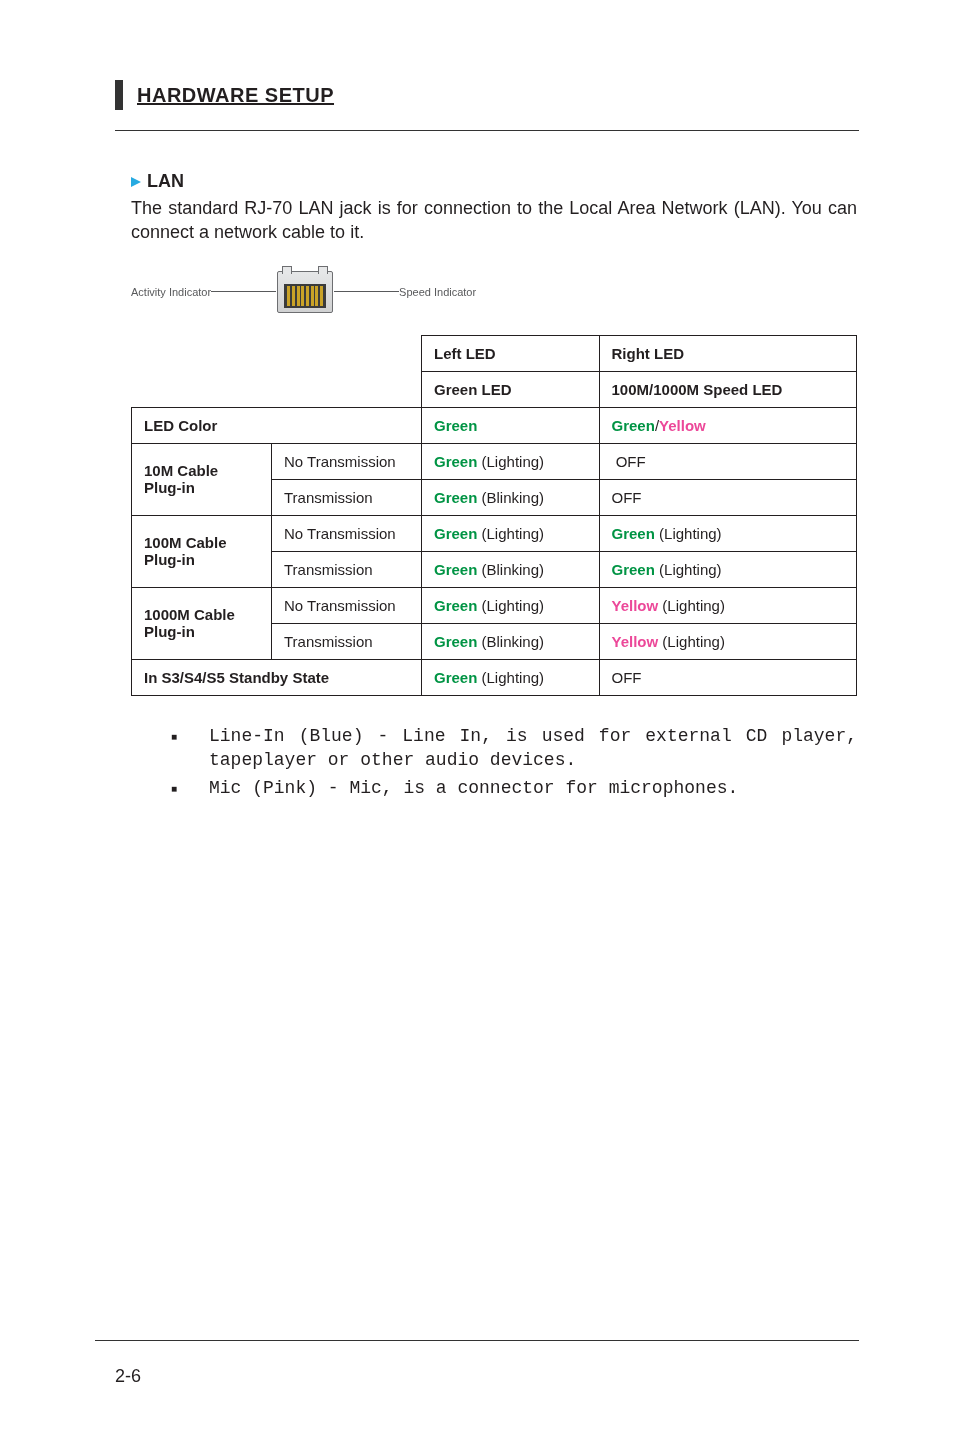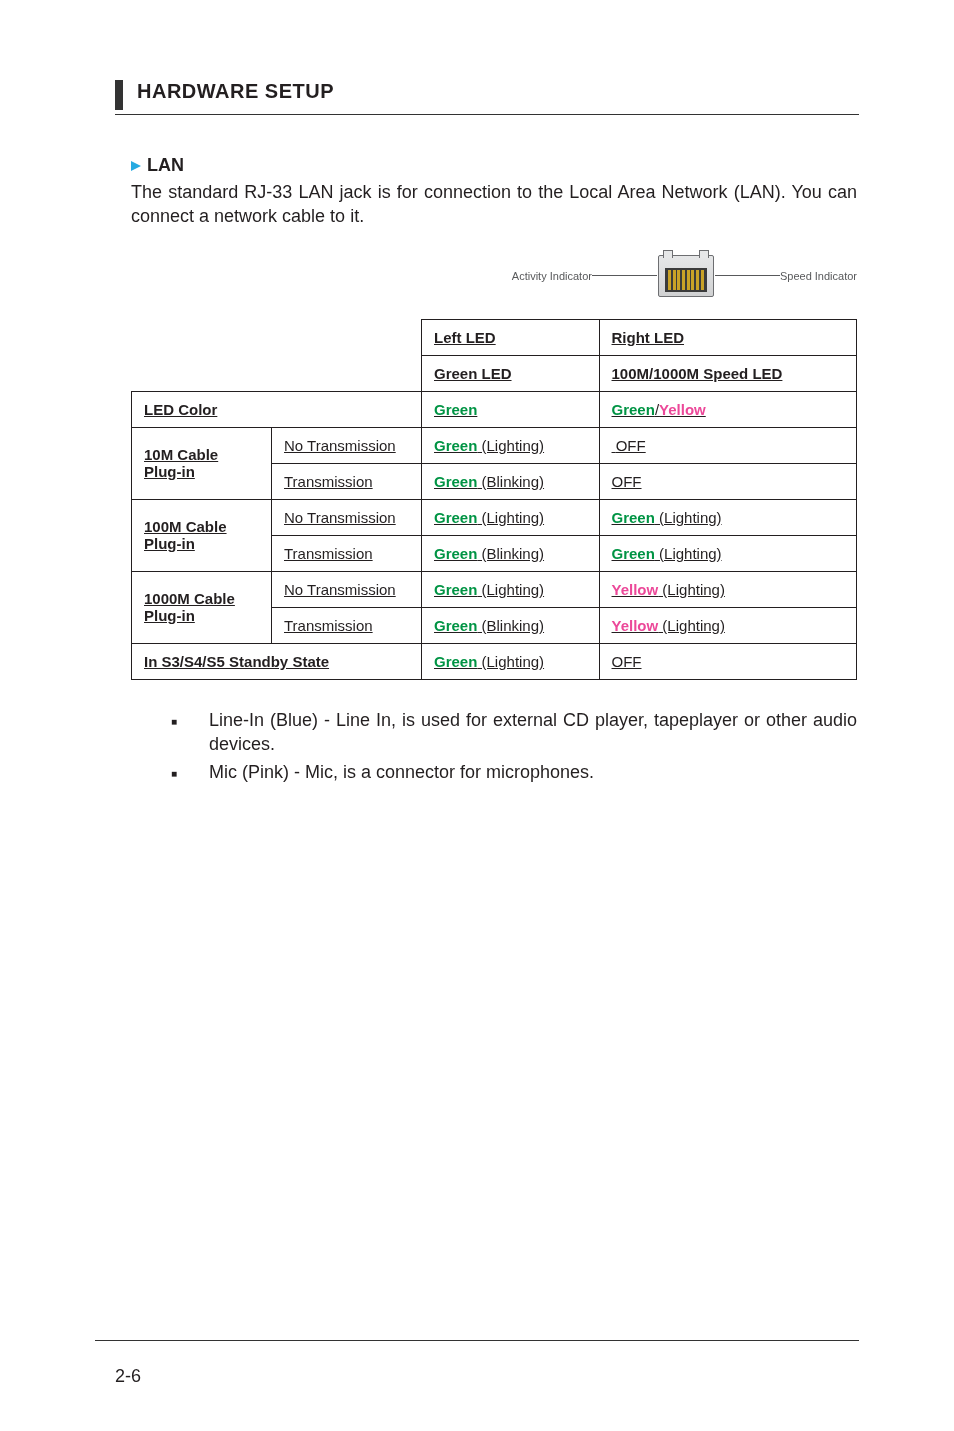--- a/index.html
+++ b/index.html
@@ -1,27 +1,27 @@
 <!DOCTYPE html>
 <html><head>
 <meta charset="utf-8">
 <style>
   * { box-sizing: border-box; margin: 0; padding: 0; }
   html, body { width: 954px; height: 1431px; font-family: Arial, Helvetica, sans-serif; background: #fff; color: #231f20; }
   .page { width: 954px; height: 1431px; position: relative; padding: 80px 95px 60px 115px; }
-  .section-header { display: flex; margin-bottom: 4px; }
+  .section-header { display: flex; align-items: center; margin-bottom: 20px; text-decoration: underline; }
   .section-bar { width: 8px; height: 30px; background: #333; margin-right: 14px; }
   .section-title { font-size: 20px; font-weight: bold; letter-spacing: 0.5px; }
   .section-rule { border: none; border-top: 1px solid #333; margin: 4px 0 40px 0; }
   .content { padding-left: 16px; padding-right: 2px; }
   .sub-heading { font-size: 18px; font-weight: bold; display: flex; align-items: center; margin-bottom: 4px; }
   .tri { display: inline-block; margin-right: 6px; }
   .body-text { font-size: 18px; line-height: 1.35; text-align: justify; margin-bottom: 26px; }
 
-  .diagram { display: flex; justify-content: flex-end; align-items: center; margin-bottom: 22px; }
+  .diagram { display: flex; justify-content: flex-start; align-items: center; margin-bottom: 22px; }
   .diag-label-left { font-size: 11px; color: #58595b; }
   .diag-label-right { font-size: 11px; color: #58595b; }
   .diag-line { width: 65px; height: 1px; background: #58595b; }
   .rj45 {
     width: 56px; height: 42px; position: relative;
     background: linear-gradient(#e6e7e8,#d0d1d2);
     border: 1px solid #6d6e71; border-radius: 2px;
     margin: 0 1px;
   }
   .rj45-notch-l, .rj45-notch-r {
@@ -31,28 +31,28 @@
   .rj45-notch-l { left: 4px; }
   .rj45-notch-r { right: 4px; }
   .rj45-inner {
     position: absolute; left: 6px; right: 6px; bottom: 4px; top: 12px;
     background: #3b3b3b; display: flex; justify-content: space-between;
     padding: 2px 3px;
   }
   .rj45-pin { width: 3px; background: #c9a227; }
 
   table.led { width: 100%; border-collapse: collapse; font-size: 15px; margin-bottom: 28px; }
-  table.led td, table.led th { border: 1px solid #231f20; padding: 9px 12px; text-align: left; font-weight: normal; text-decoration: underline; }
+  table.led td, table.led th { border: 1px solid #231f20; padding: 9px 12px; text-align: left; font-weight: normal; }
   table.led .bold { font-weight: bold; }
   .green { color: #009444; font-weight: bold; }
   .yellow { color: #ec4899; font-weight: bold; }
   .slash { color: #231f20; }
 
   ul.audio { list-style: none; padding-left: 40px; }
-  ul.audio li { font-size: 18px; line-height: 1.35; margin-bottom: 4px; padding-left: 38px; position: relative; text-align: justify; }
+  ul.audio li { font-size: 18px; line-height: 1.35; margin-bottom: 4px; padding-left: 38px; position: relative; text-align: justify; font-family: Liberation Mono, monospace; }
   ul.audio li:before { content: "■"; font-size: 10px; position: absolute; left: 0; top: 7px; color: #231f20; }
 
   .page-num { position: absolute; bottom: 44px; left: 115px; font-size: 18px; }
   .bottom-rule { position: absolute; left: 95px; right: 95px; bottom: 90px; border-top: 1px solid #333; }
 </style>
 </head>
 <body>
 
 <div class="page">
   <div class="section-header">
@@ -63,21 +63,21 @@
 
   <div class="content">
     <div class="sub-heading">
       <span class="tri">
         <svg width="10" height="10" viewBox="0 0 10 10">
             <polygon points="0,0 10,5 0,10" fill="#27aae1"></polygon>
           </svg>
       </span>
       <span>LAN</span>
     </div>
-    <div class="body-text">The standard RJ-33 LAN jack is for connection to the Local Area Network (LAN). You can connect a network cable to it.</div>
+    <div class="body-text">The standard RJ-70 LAN jack is for connection to the Local Area Network (LAN). You can connect a network cable to it.</div>
 
     <div class="diagram">
       <span class="diag-label-left">Activity Indicator</span>
       <span class="diag-line"></span>
       <div class="rj45">
         <div class="rj45-notch-l"></div>
         <div class="rj45-notch-r"></div>
         <div class="rj45-inner">
           <div class="rj45-pin"></div>
             <div class="rj45-pin"></div>

